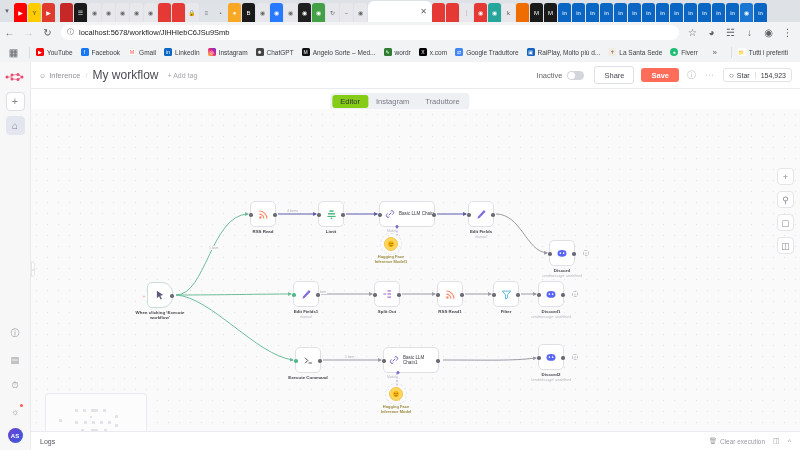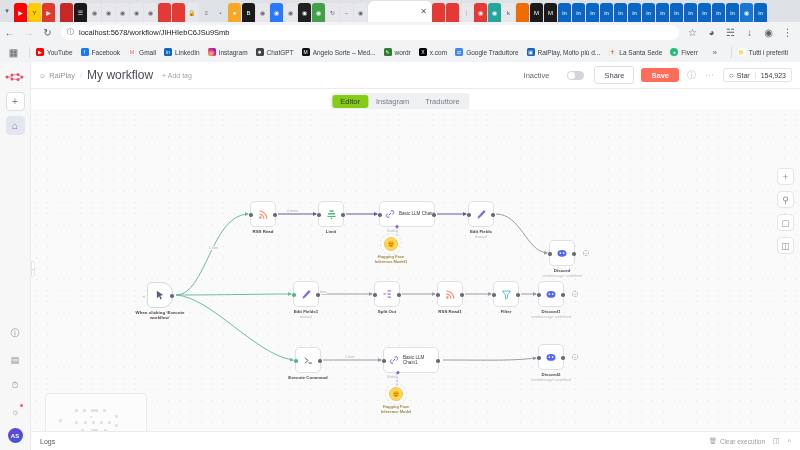--- a/index.html
+++ b/index.html
@@ -57,21 +57,21 @@
 
   
   .hdr { position:absolute; left:31px; top:0; width:769px; height:27px; background:#fff;
      border-bottom:1px solid #ebebef; display:flex; align-items:center; padding:0 8px; }
   .crumb { display:flex; align-items:center; font-size:7.5px; color:#909399; }
   .crumb .person-ico { margin-right:3px; font-size:7px; }
   .crumb-sep { margin:0 5px; color:#d9d9de; }
   .crumb-cur { color:#4b4b55; font-size:12px; }
   .addtag { font-size:7px; color:#a5a5ad; margin-left:9px; }
   .hdr-spacer { flex:1; }
-  .inactive-lbl { font-size:7.5px; color:#666; margin-right:18px; }
+  .inactive-lbl { font-size:7.5px; color:#666; margin-right:5px; }
   .toggle { width:17px; height:9px; border-radius:5px; background:#d3d5db; position:relative; margin-right:10px; }
   .toggle:after { content:""; position:absolute; left:1px; top:1px; width:7px; height:7px; border-radius:50%; background:#fff; }
   .btn-share { height:14px; padding:8px 9px; border:1px solid #dcdfe6; border-radius:3px; background:#fff;
      font-size:7.5px; color:#4b4b55; display:flex; align-items:center; margin-right:7px; }
   .btn-save { height:14px; padding:0 10px; border-radius:3px; background:#ff6d5a; color:#fff;
      font-size:7.5px; display:flex; align-items:center; font-weight:600; margin-right:8px; }
   .hdr-ico { font-size:9px; color:#c3c3ca; margin-right:9px; }
   .star-box { display:flex; align-items:center; border:1px solid #e3e3e8; border-radius:3px; height:14px; }
   .star-left { display:flex; align-items:center; padding:0 5px; font-size:7px; color:#3c4043; }
   .star-left .gh { font-size:8px; margin-right:3px; }
@@ -322,21 +322,21 @@
       <div class="rail-ico">⏱</div>
       <div class="rail-ico">☼<span class="rail-dot"></span></div>
       <div class="rail-avatar">
           <span>AS</span>
         </div>
     </div>
 
     <div class="hdr">
       <div class="crumb">
         <span class="person-ico">☺</span>
-        <span>RaiPlay</span>
+        <span>Inference</span>
         <span class="crumb-sep">/</span>
         <span class="crumb-cur">My workflow</span>
         <span class="addtag">+ Add tag</span>
       </div>
       <div class="hdr-spacer"></div>
       <span class="inactive-lbl">Inactive</span>
       <div class="toggle"></div>
       <div class="btn-share">
           <span>Share</span>
         </div>

